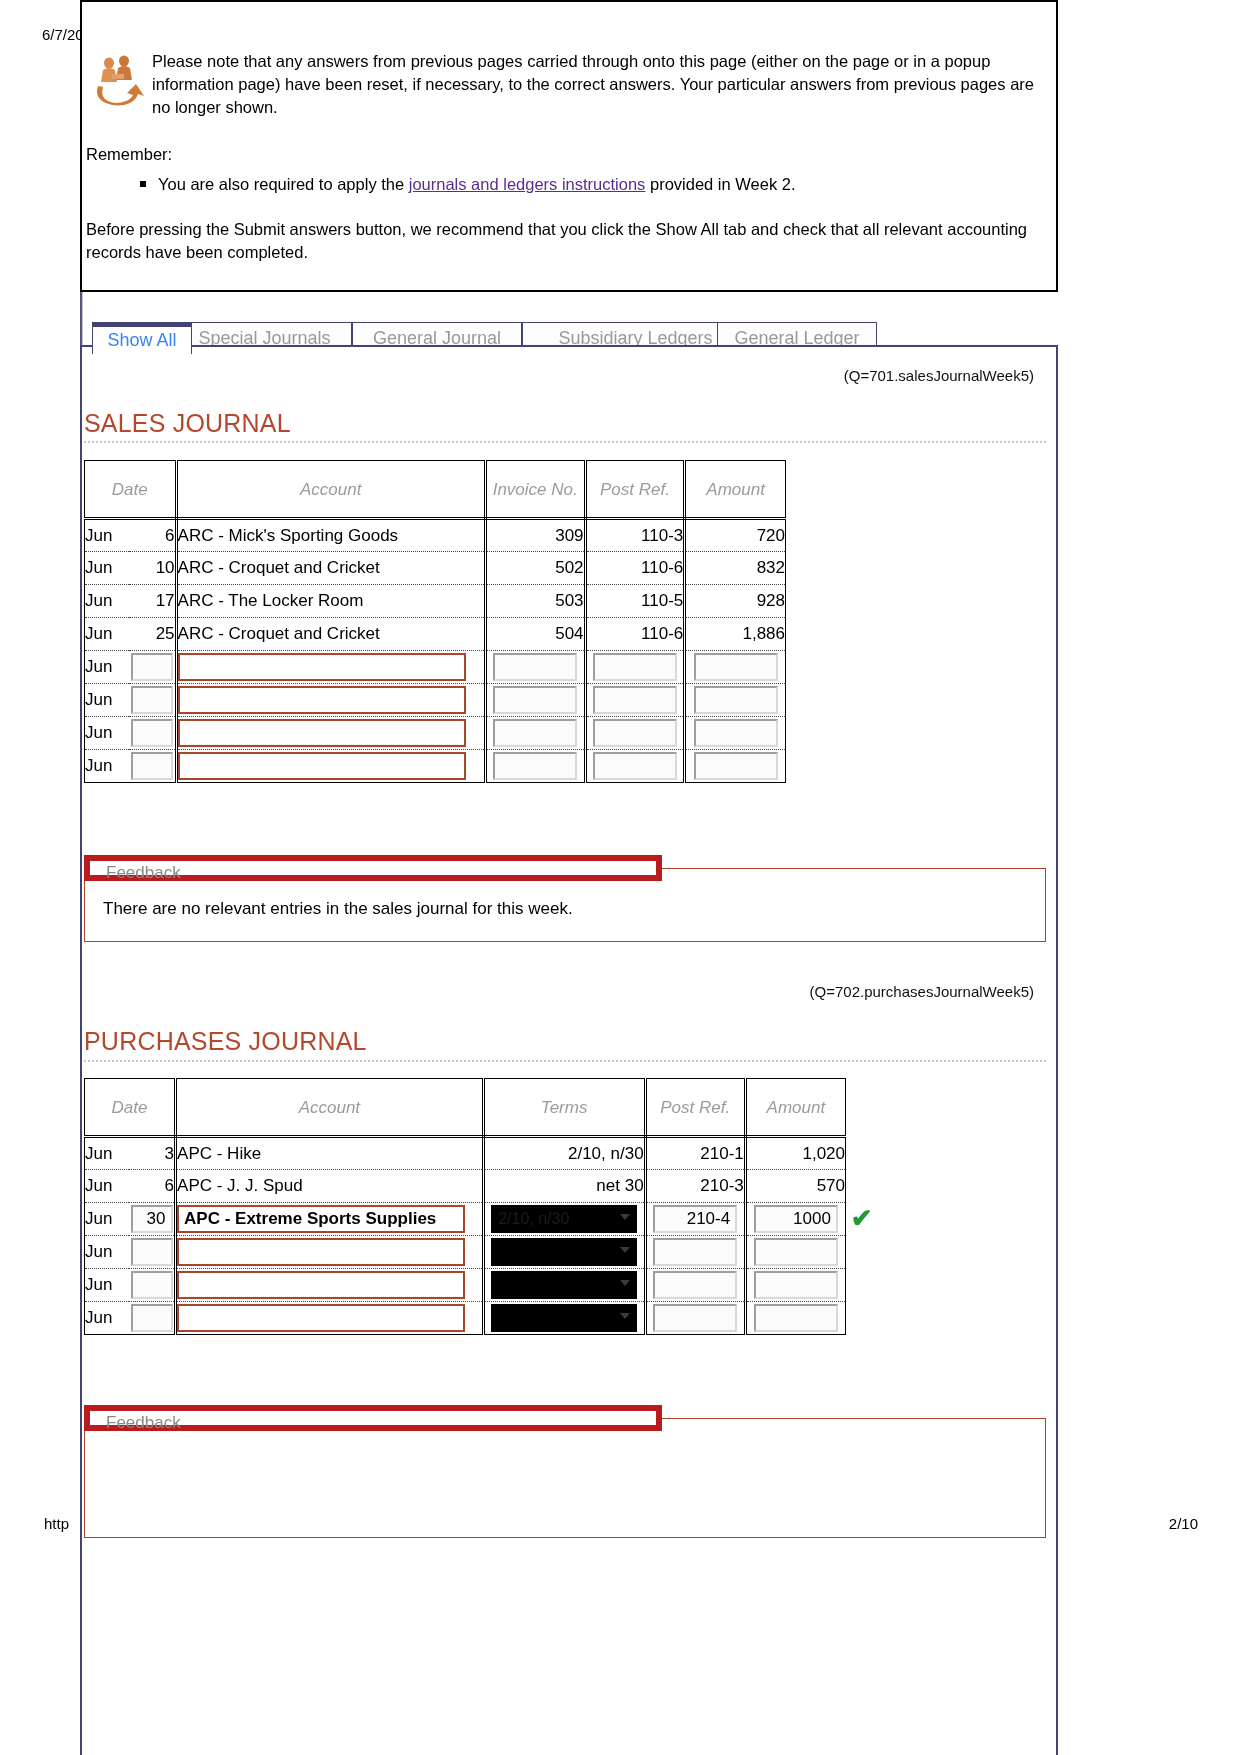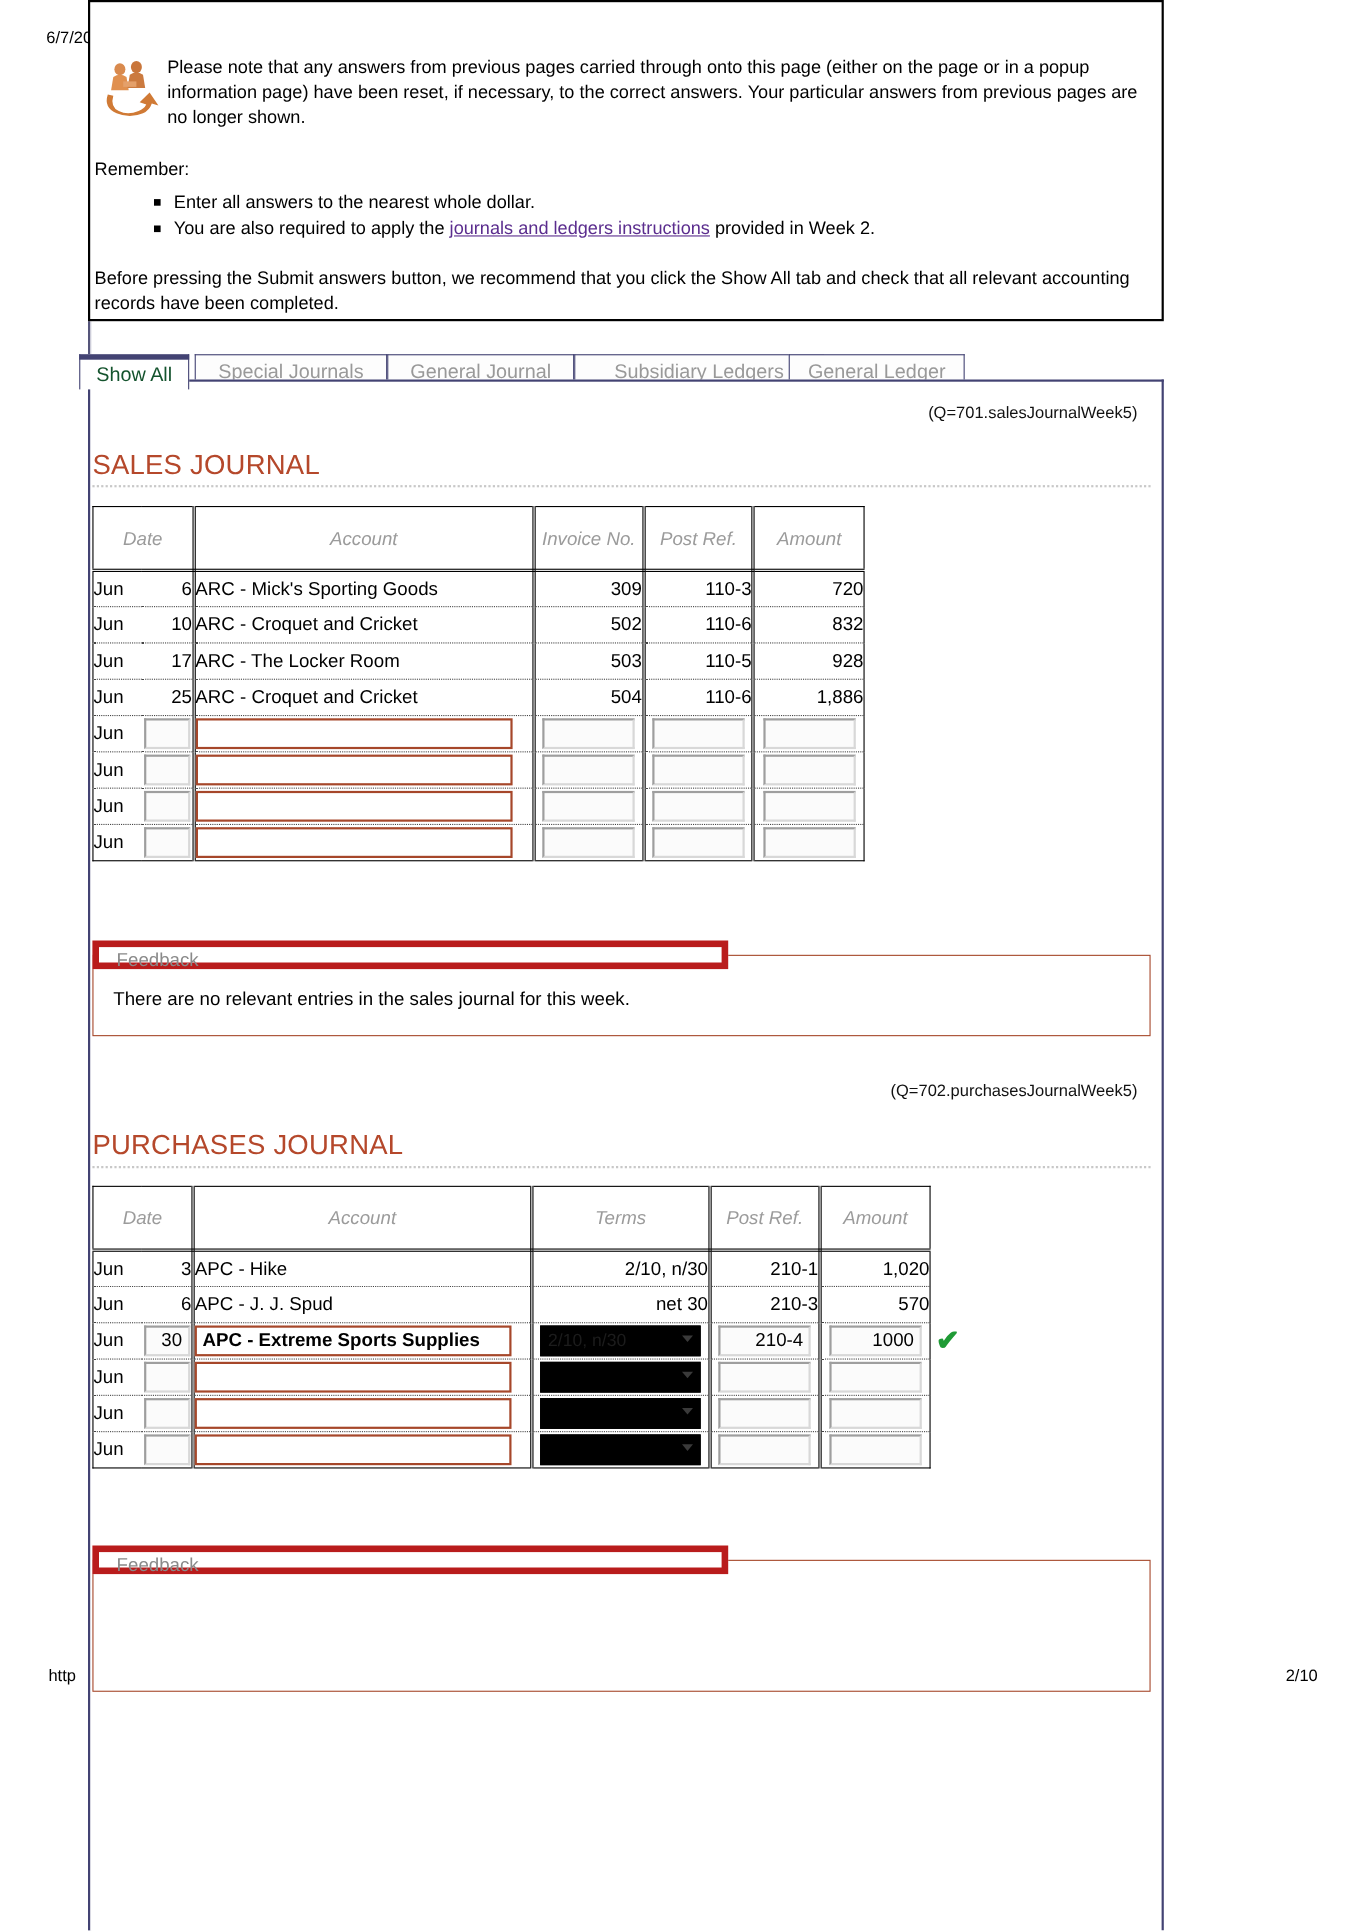--- a/index.html
+++ b/index.html
@@ -118,23 +118,24 @@
     font-size: 18px;
     color: #999999;
     display: flex;
     align-items: center;
     justify-content: center;
     padding: 0 12px;
     white-space: nowrap;
   }
   .tab.active {
     border-top: 5px solid #434373;
-    color: #14532d;
+    color: #3b82f6;
     background: #ffffff;
     z-index: 3;
+    margin-left: 20px;
   }
 
   
   .panel {
     position: absolute;
     left: 80px; top: 345px;
     width: 978px; height: 1410px;
     border-left: 2px solid #434373;
     border-right: 2px solid #434373;
     border-top: 2px solid #434373;
@@ -310,23 +311,20 @@
           <path d="M8 34 q-4 12 8 17 q12 5 24 0 q6 -3 8 -9 l6 2 -8 -12 -9 9 6 2 q-2 4 -7 6 q-10 4 -18 0 q-8 -4 -5 -14 z" fill="#d07a35"></path>
           <rect x="22" y="22" width="12" height="5" fill="#e4a06a"></rect>
         </svg>
       </div>
       <div class="notice-text">Please note that any answers from previous pages carried through onto this page (either on the page or in a popup information page) have been reset, if necessary, to the correct answers. Your particular answers from previous pages are no longer shown.</div>
     </div>
 
     <div class="remember-label">Remember:</div>
 
     <ul class="notice-list">
-      <li>
-        <span>Enter all answers to the nearest whole dollar.</span>
-      </li>
       <li>
         <span>You are also required to apply the </span><a href="#" class="inline-link">journals and ledgers instructions</a><span> provided in Week 2.</span>
       </li>
     </ul>
 
     <div class="notice-footer">Before pressing the Submit answers button, we recommend that you click the Show All tab and check that all relevant accounting records have been completed.</div>
   </div>
 </div>
 
 <div class="tabs-wrap">

